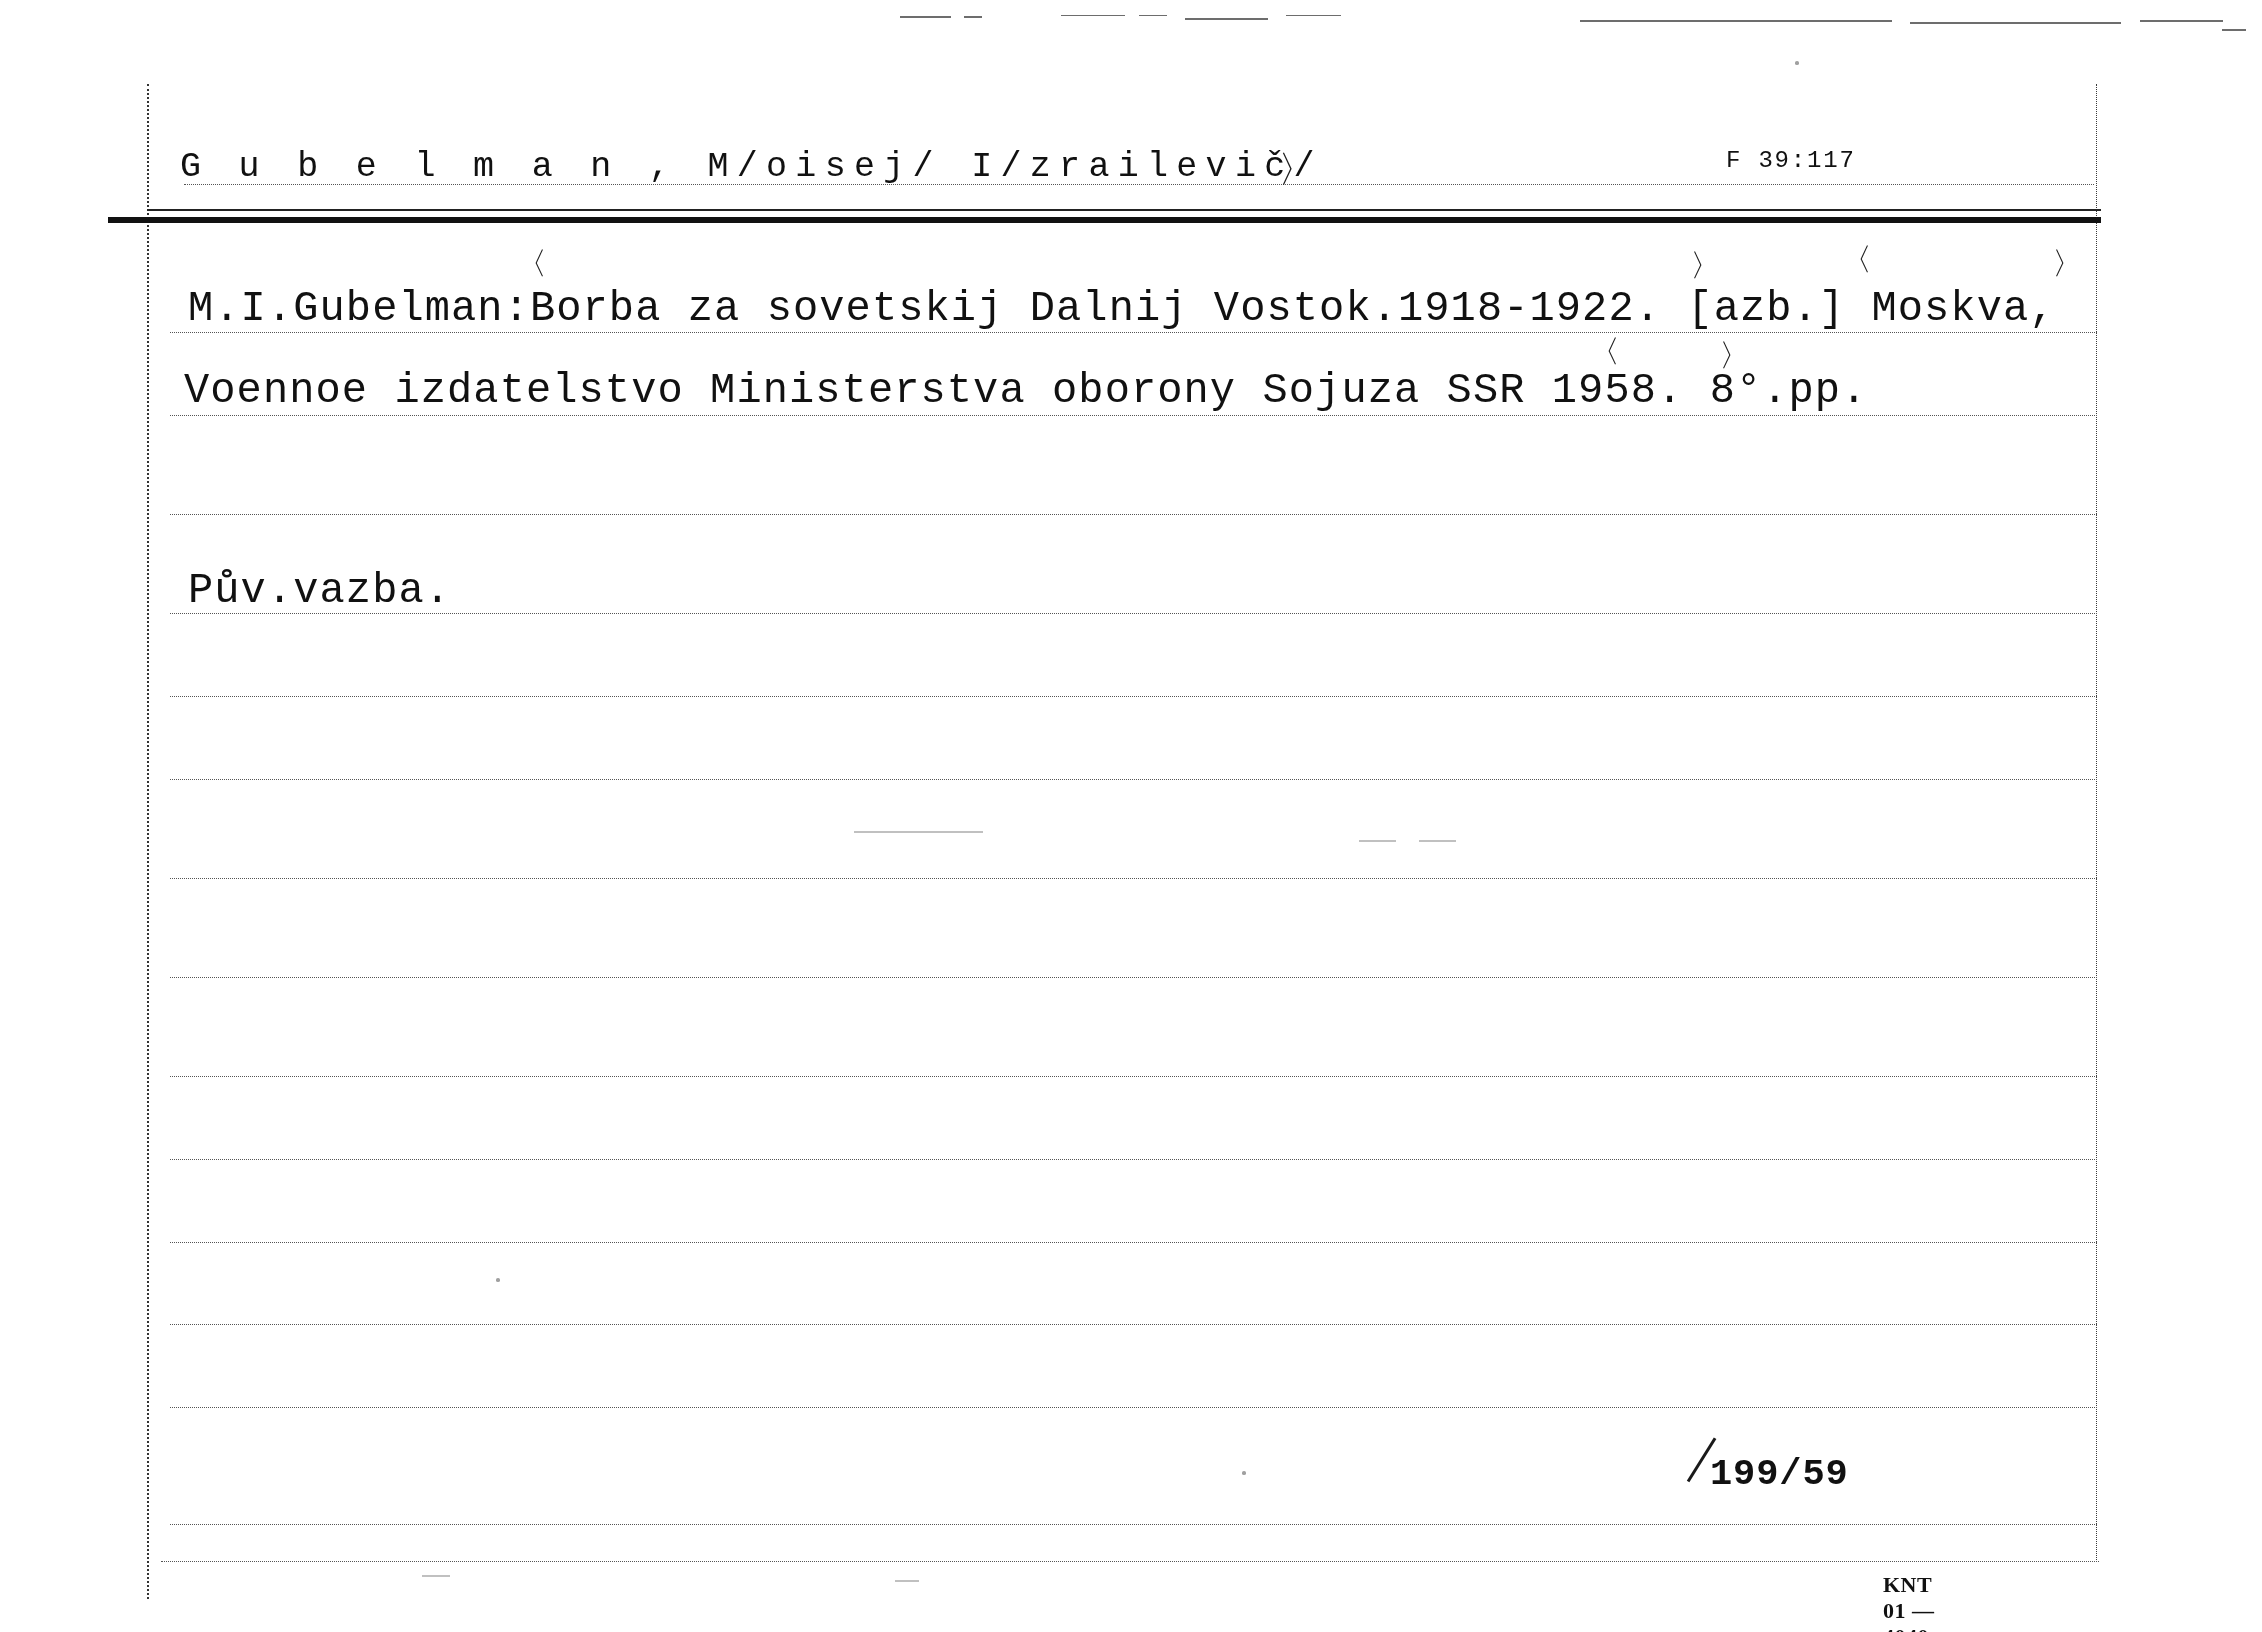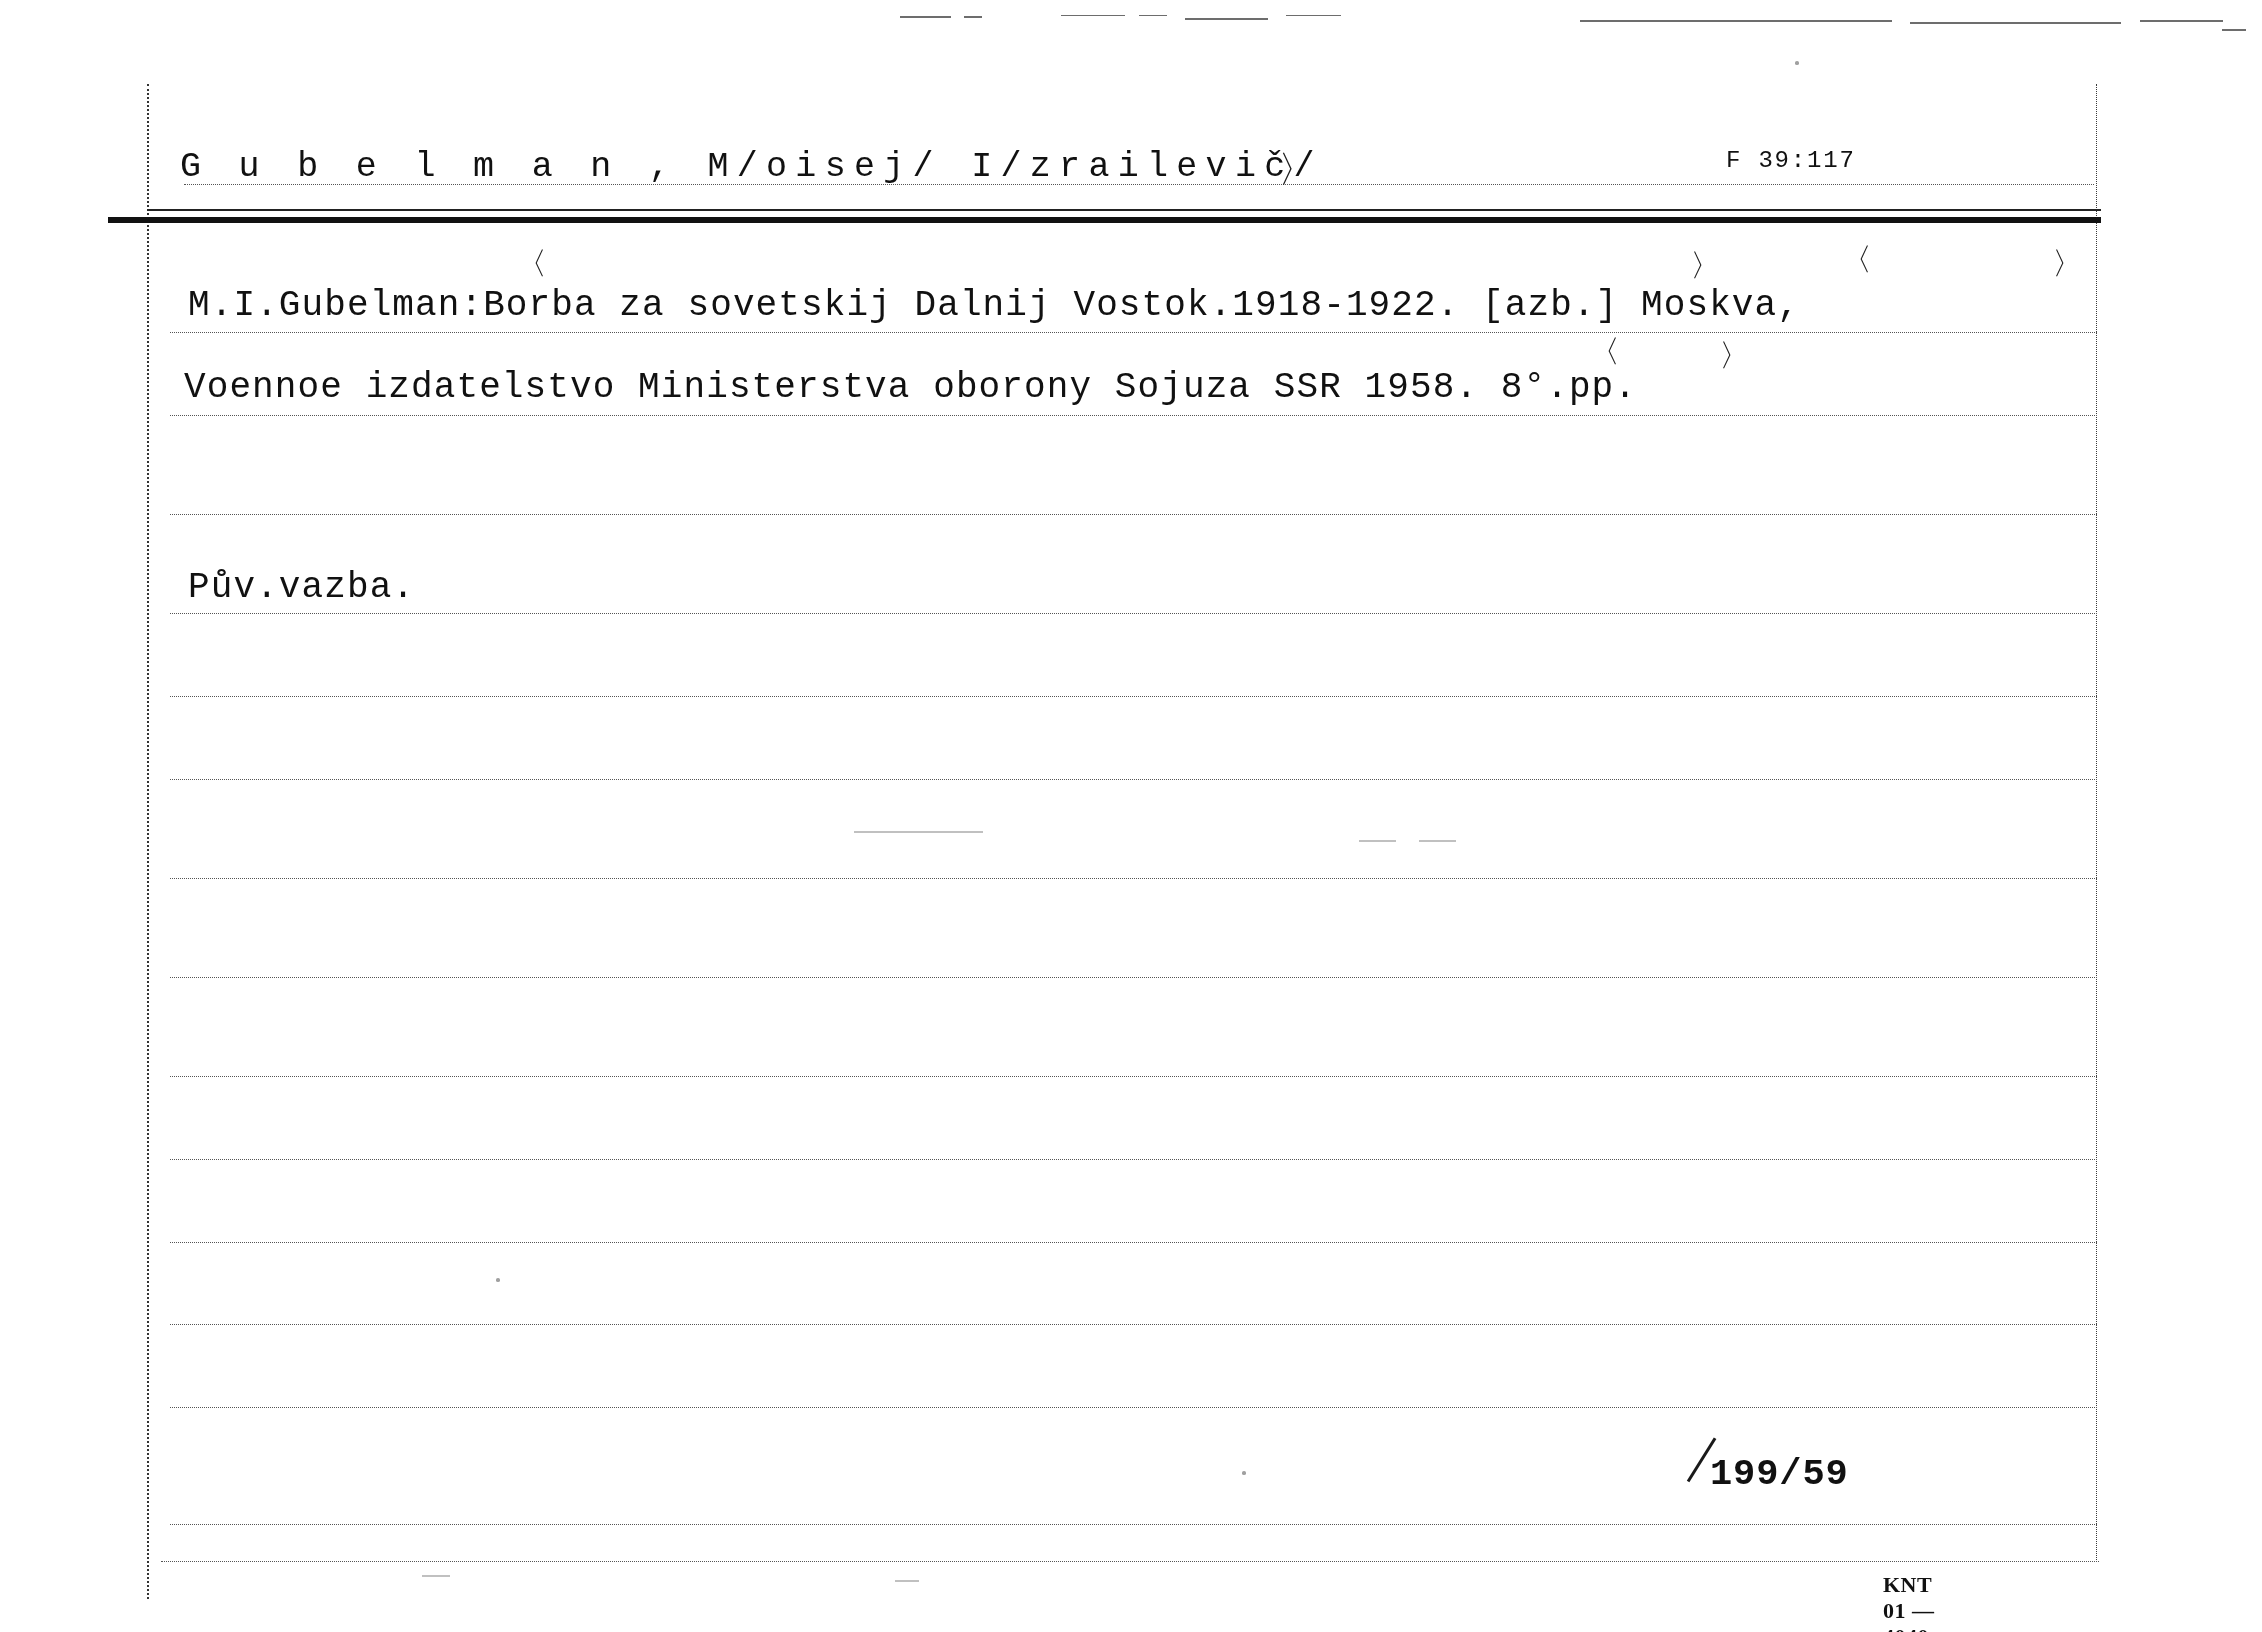--- a/index.html
+++ b/index.html
@@ -94,21 +94,21 @@
     position: absolute;
     left: 1726px;
     top: 147px;
     font-size: 24px;
     letter-spacing: 1.8px;
     white-space: nowrap;
   }
 
   .body-line {
     position: absolute;
-    font-size: 36px;
+    font-size: 42px;
     letter-spacing: 1.1px;
     white-space: nowrap;
   }
   .l1 { left: 188px; top: 285px; }
   .l2 { left: 184px; top: 367px; }
   .l3 { left: 188px; top: 567px; }
 
   .acq-number {
     position: absolute;
     left: 1710px;

